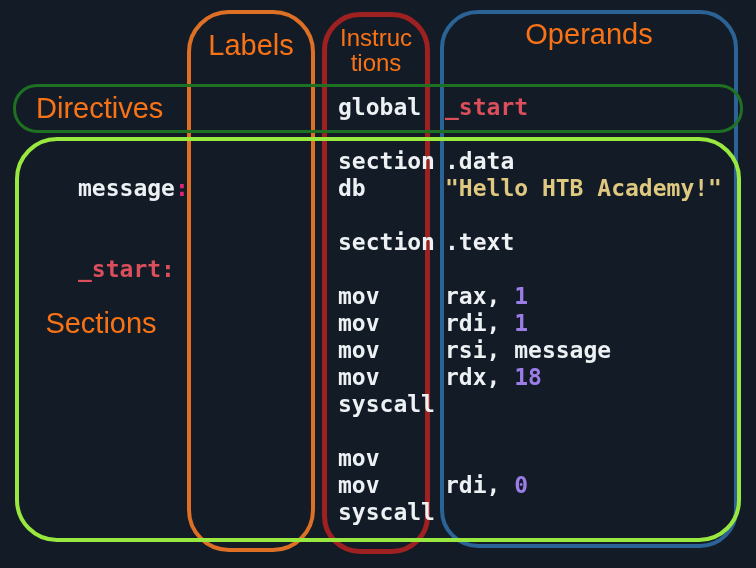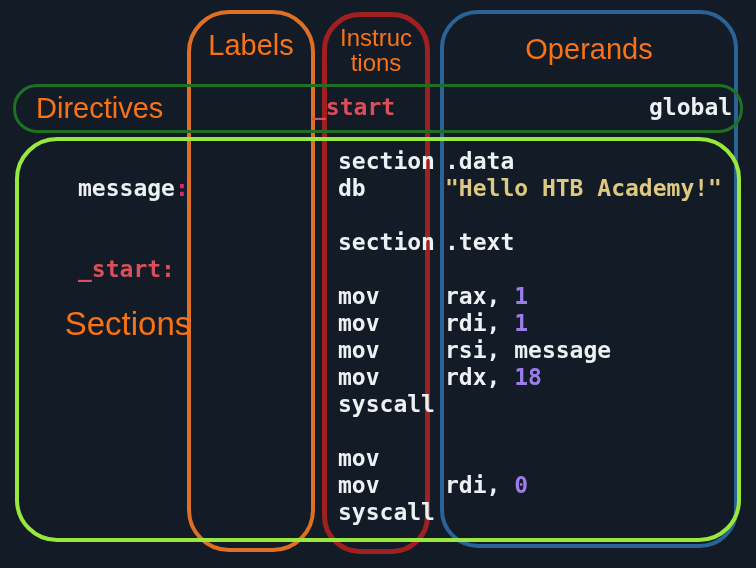--- a/index.html
+++ b/index.html
@@ -11,23 +11,23 @@
   .box-red{left:322px;top:12px;width:108px;height:542px;border:5px solid #9E2020;border-radius:38px;}
   .box-blue{left:440px;top:10px;width:298px;height:538px;border:4px solid #2B6396;border-radius:38px;}
   .box-dgreen{left:13px;top:84px;width:730px;height:49px;border:3px solid #1E7122;border-radius:24px;}
   .box-bgreen{left:15px;top:137px;width:726px;height:405px;border:4px solid #99E83F;border-radius:42px;}
 
   
   .hdr{position:absolute;color:#f97316;font-weight:500;}
   .hdr-labels{left:187px;top:31px;width:128px;text-align:center;font-size:29px;line-height:29px;}
   .hdr-instructions{left:322px;top:25px;width:108px;text-align:center;font-size:24px;line-height:25px;}
   .hdr-instructions span{display:block;}
-  .hdr-operands{left:440px;top:35px;width:298px;text-align:center;font-size:29px;line-height:29px;}
+  .hdr-operands{left:440px;top:20px;width:298px;text-align:center;font-size:29px;line-height:29px;}
   .hdr-directives{left:36px;top:92px;font-size:29px;line-height:33px;}
-  .hdr-sections{left:15px;top:307px;width:172px;text-align:center;font-size:33px;line-height:33px;margin-left:27px;}
+  .hdr-sections{left:15px;top:307px;width:172px;text-align:center;font-size:29px;line-height:33px;}
 
   
   .code{position:absolute;left:0;top:94px;width:756px;font-family:"DejaVu Sans Mono","Liberation Mono",monospace;font-size:23px;line-height:27px;font-weight:600;color:#EDF1F4;}
   .row{display:flex;height:27px;white-space:pre;}
   .cell{box-sizing:border-box;overflow:visible;}
   .cell-lab{width:312px;padding-left:78px;}
   .cell-ins{width:133px;padding-left:26px;}
   .cell-op{flex:1;}
 
   .c-white{color:#EDF1F4;}
@@ -50,21 +50,21 @@
   <div class="hdr hdr-labels">Labels</div>
   <div class="hdr hdr-instructions">
       <span>Instruc</span>
       <span>tions</span>
     </div>
   <div class="hdr hdr-operands">Operands</div>
   <div class="hdr hdr-directives">Directives</div>
   <div class="hdr hdr-sections">Sections</div>
 
   <div class="code">
-    <div class="row"><div class="cell cell-lab"><span></span><span></span></div><div class="cell cell-op"><span class="c-red">_start</span><span></span></div><div class="cell cell-ins"><span>global</span></div></div>
+    <div class="row"><div class="cell cell-lab"><span></span><span></span></div><div class="cell cell-ins"><span>global</span></div><div class="cell cell-op"><span class="c-red">_start</span><span></span></div></div>
     <div class="row"><div class="cell cell-lab"></div><div class="cell cell-ins"></div><div class="cell cell-op"></div></div>
     <div class="row"><div class="cell cell-lab"><span></span><span></span></div><div class="cell cell-ins"><span>section</span></div><div class="cell cell-op"><span class="c-white">.data</span><span></span></div></div>
     <div class="row"><div class="cell cell-lab"><span class="c-white">message</span><span class="c-pink">:</span></div><div class="cell cell-ins"><span>db</span></div><div class="cell cell-op"><span class="c-yellow">"Hello HTB Academy!"</span><span></span></div></div>
     <div class="row"><div class="cell cell-lab"></div><div class="cell cell-ins"></div><div class="cell cell-op"></div></div>
     <div class="row"><div class="cell cell-lab"><span></span><span></span></div><div class="cell cell-ins"><span>section</span></div><div class="cell cell-op"><span class="c-white">.text</span><span></span></div></div>
     <div class="row"><div class="cell cell-lab"><span class="c-red">_start:</span><span></span></div><div class="cell cell-ins"><span></span></div><div class="cell cell-op"><span></span><span></span></div></div>
     <div class="row"><div class="cell cell-lab"><span></span><span></span></div><div class="cell cell-ins"><span>mov</span></div><div class="cell cell-op"><span class="c-white">rax, </span><span class="c-purple">1</span></div></div>
     <div class="row"><div class="cell cell-lab"><span></span><span></span></div><div class="cell cell-ins"><span>mov</span></div><div class="cell cell-op"><span class="c-white">rdi, </span><span class="c-purple">1</span></div></div>
     <div class="row"><div class="cell cell-lab"><span></span><span></span></div><div class="cell cell-ins"><span>mov</span></div><div class="cell cell-op"><span class="c-white">rsi, message</span><span></span></div></div>
     <div class="row"><div class="cell cell-lab"><span></span><span></span></div><div class="cell cell-ins"><span>mov</span></div><div class="cell cell-op"><span class="c-white">rdx, </span><span class="c-purple">18</span></div></div>

